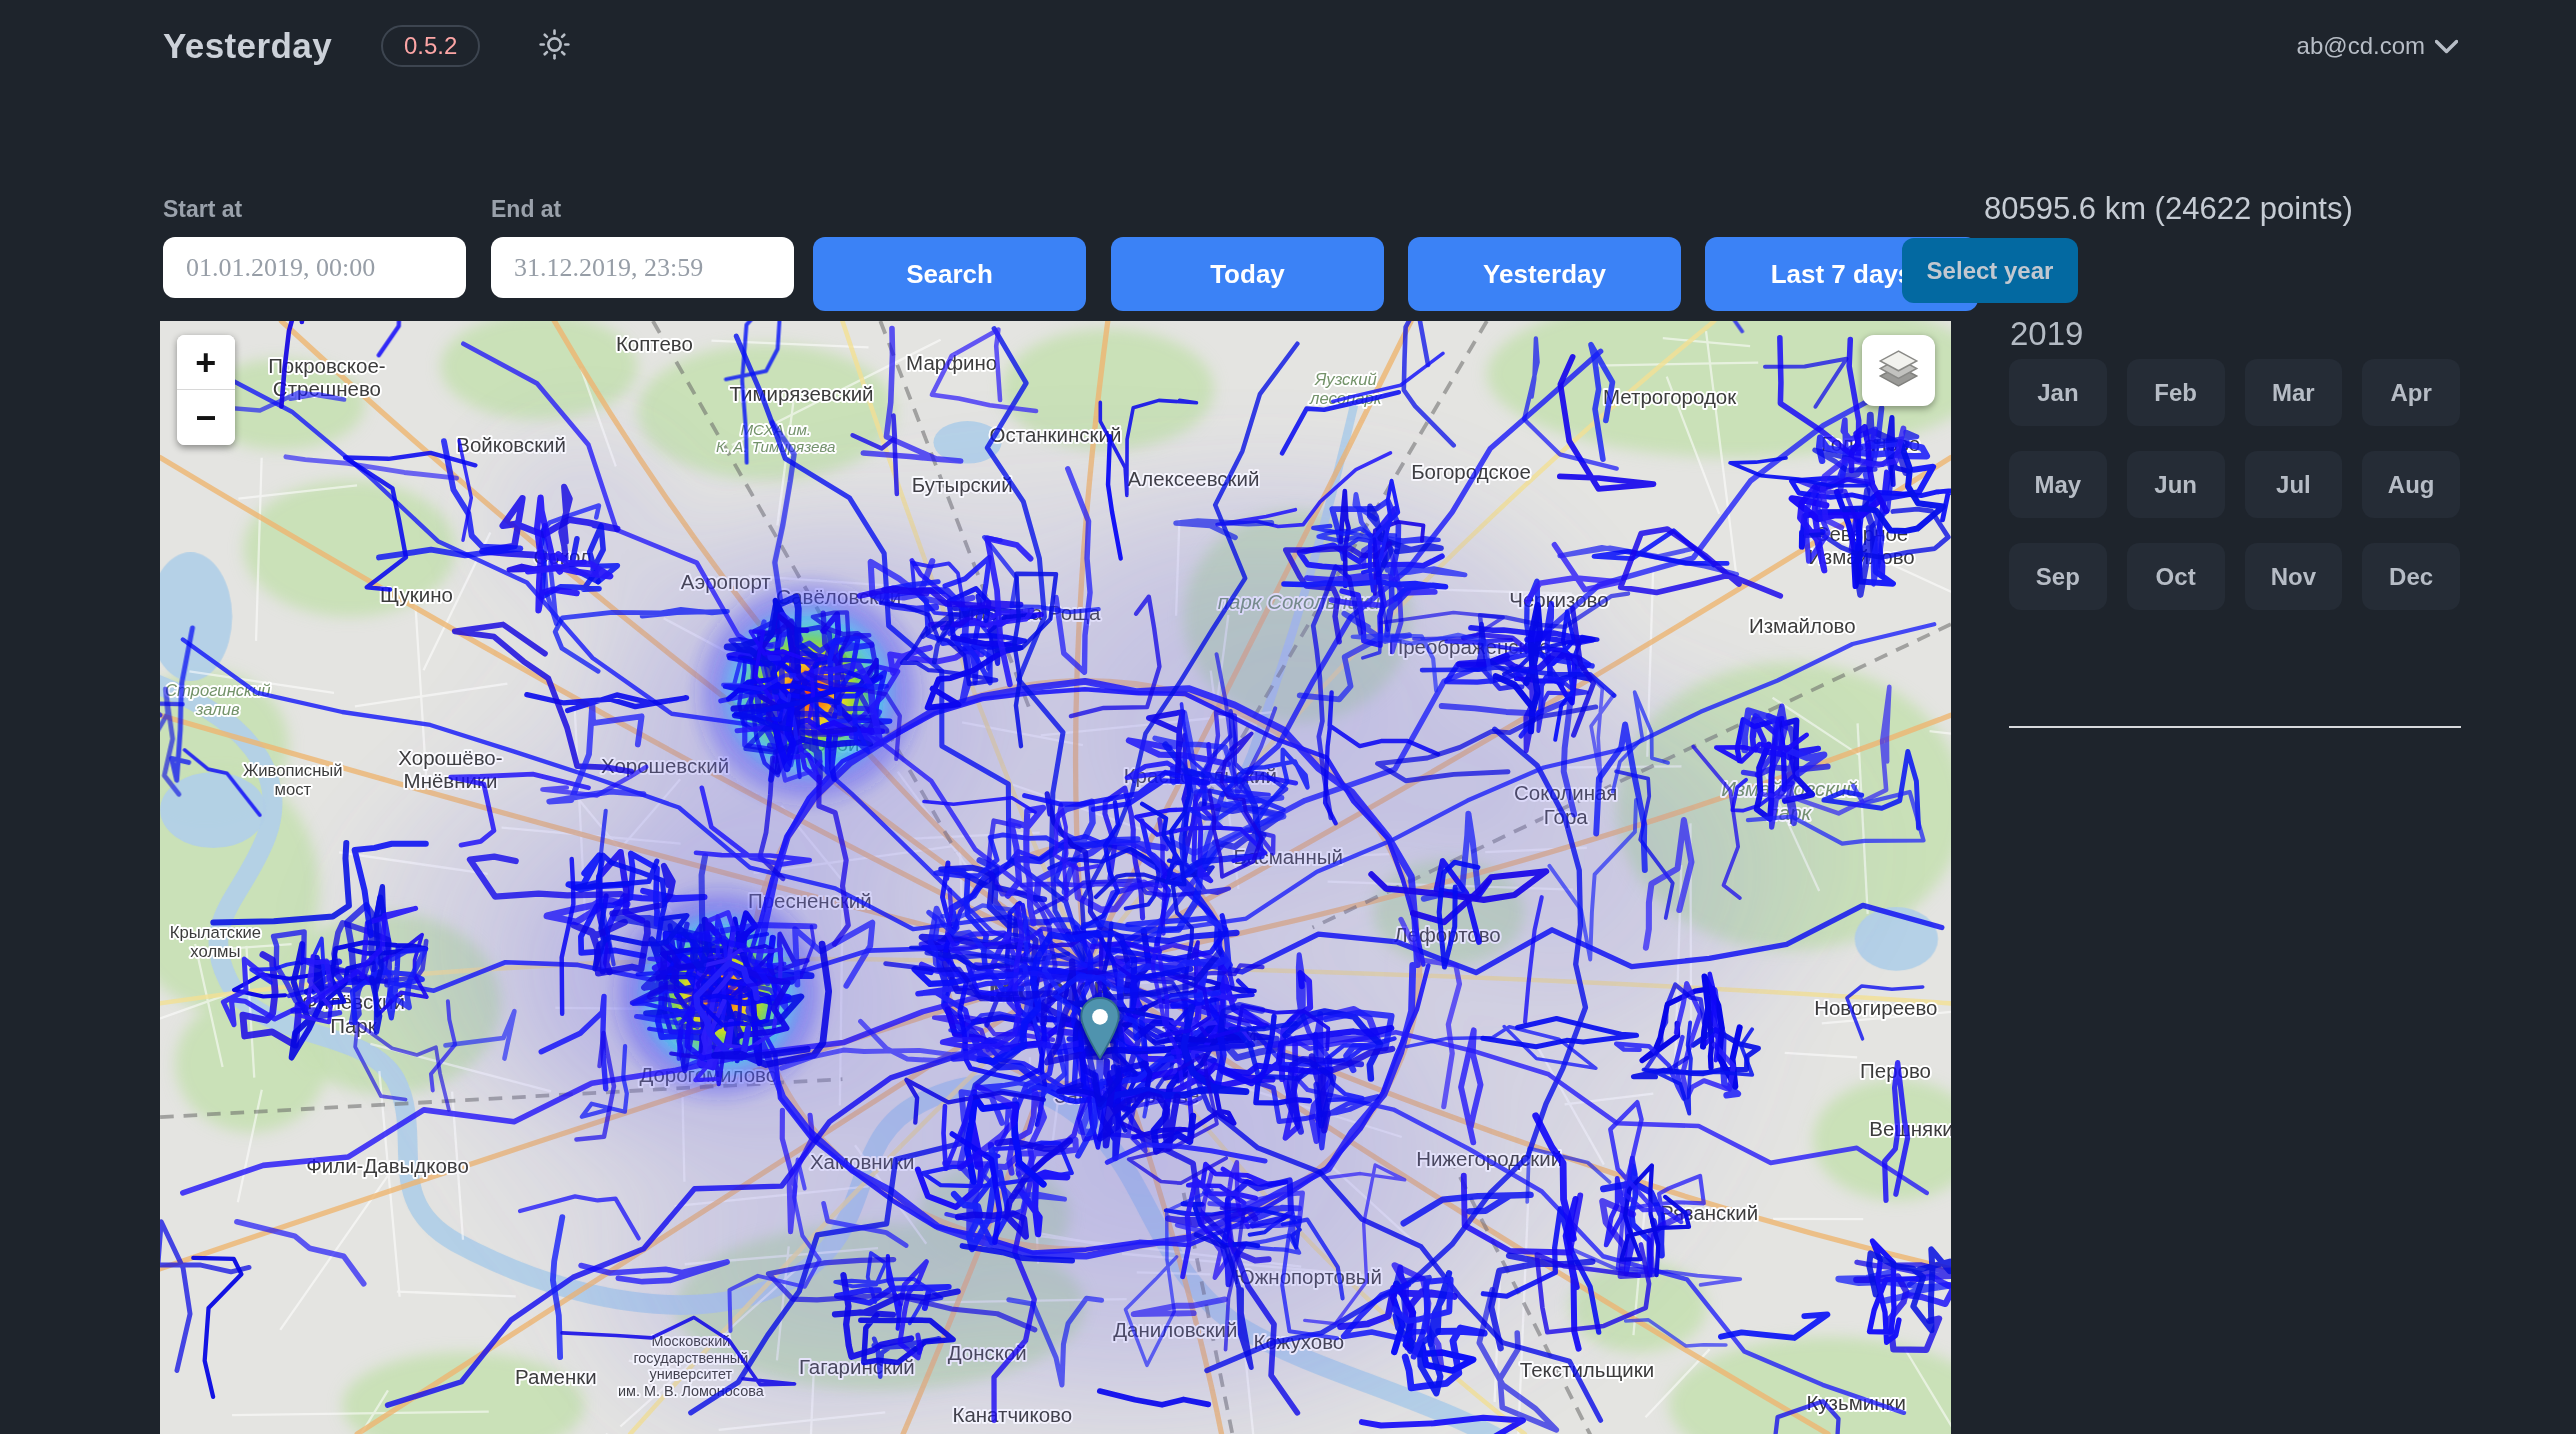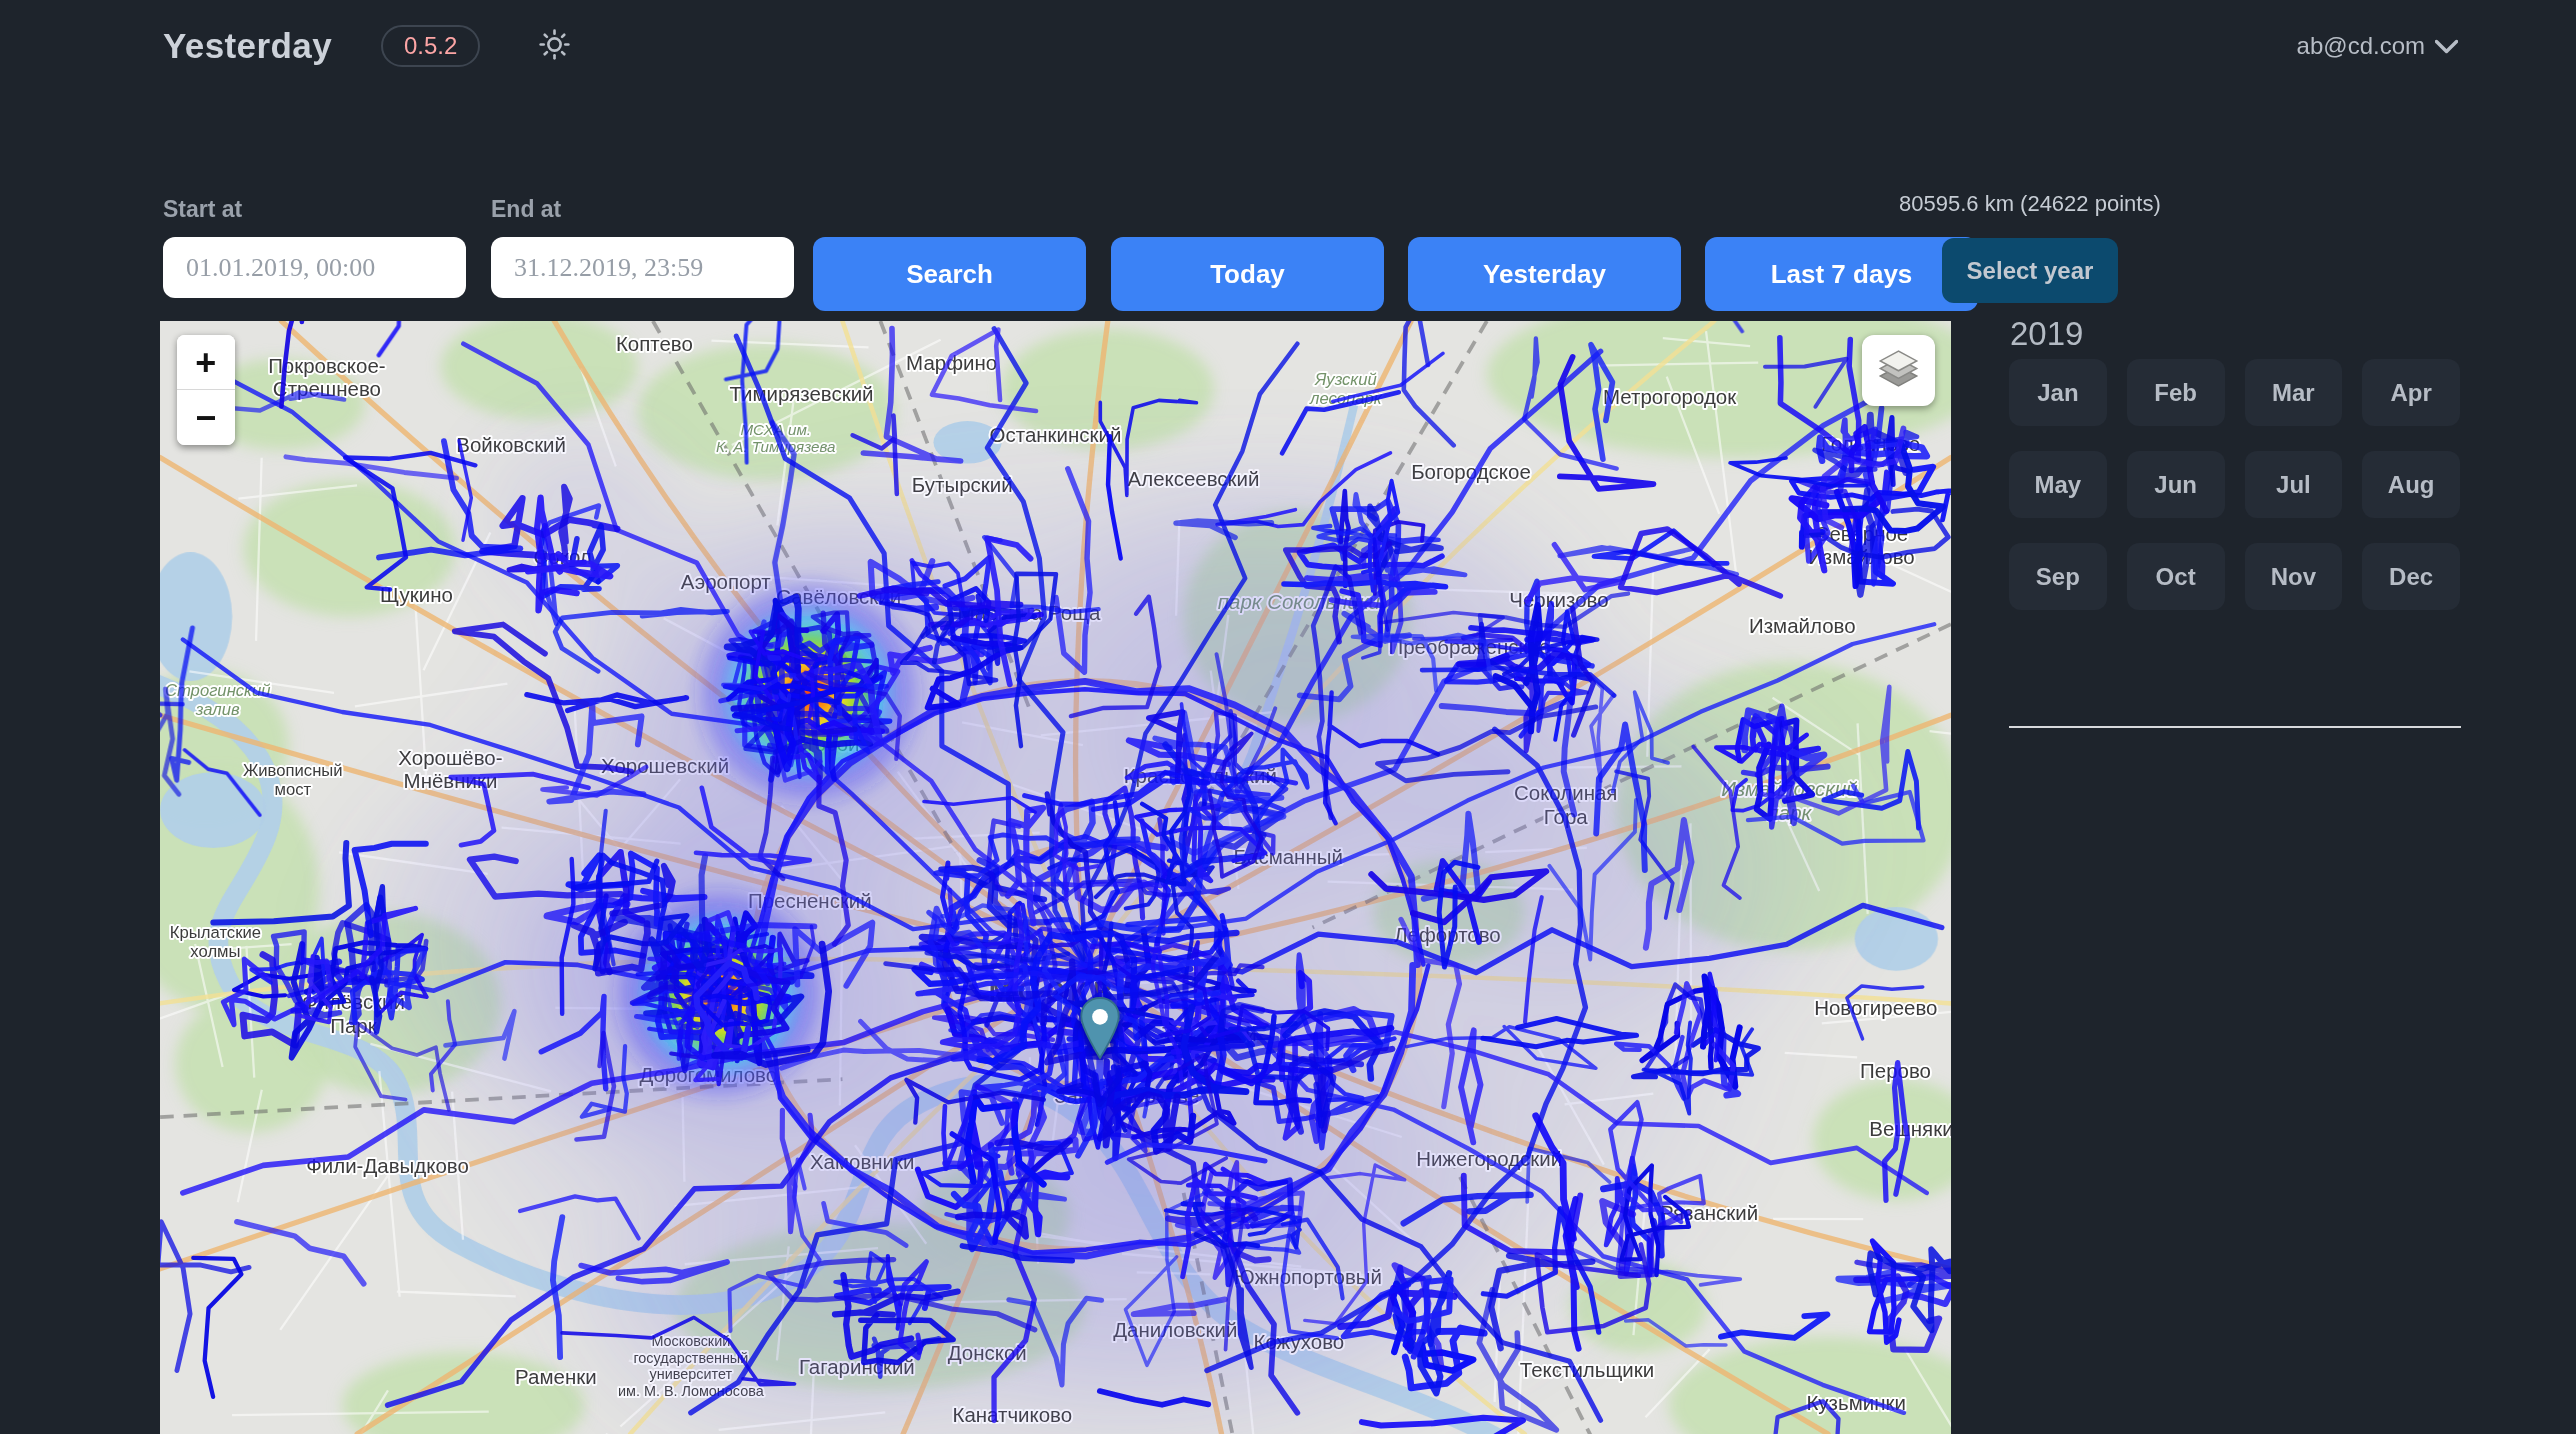--- a/index.html
+++ b/index.html
@@ -17,22 +17,22 @@
   .tab{font-size:24px;color:#c5cad2;padding:15px 27px;border-radius:12px;background:transparent;border:none;cursor:pointer}
   .tab.active{background:#161a20;color:#d8dce2}
   .account{margin-left:auto;display:flex;align-items:flex-end;gap:10px;font-size:24px;color:#b7bdc6;cursor:pointer}
   
   .field-label{position:absolute;top:196px;font-size:23px;font-weight:700;color:#9aa1ab}
   .date-input{position:absolute;top:237px;height:61px;width:303px;background:#ffffff;border:none;border-radius:12px;
     font-size:26px;color:#979ea7;padding:0 23px;box-sizing:border-box;font-family:Liberation Serif, serif}
   .btn-blue{position:absolute;top:237px;height:74px;width:273px;background:#3b82f6;color:#ffffff;border:none;border-radius:12px;
     font-size:26px;font-weight:600;cursor:pointer;font-family:"Liberation Sans",sans-serif}
   
-  .stats-line{position:absolute;left:1899px;top:191px;font-size:22px;font-weight:500;color:#c6ccd4}
-  .select-year{position:absolute;left:1942px;top:238px;width:176px;height:65px;background:#0c4a6e;border:none;border-radius:12px;
+  .stats-line{position:absolute;left:1984px;top:191px;font-size:31px;font-weight:500;color:#c6ccd4}
+  .select-year{position:absolute;left:1902px;top:238px;width:176px;height:65px;background:#0369a1;border:none;border-radius:12px;
     color:#c2c8d0;font-size:24px;font-weight:600;cursor:pointer;font-family:"Liberation Sans",sans-serif}
   .year-label{position:absolute;left:2010px;top:315px;font-size:33px;color:#b3bac3}
   .month-grid{position:absolute;left:2009px;top:359px;width:451px;display:grid;grid-template-columns:repeat(4,1fr);column-gap:20px;row-gap:25px}
   .month-btn{height:67px;background:#252c36;border:none;border-radius:12px;color:#b6bcc5;font-size:24px;font-weight:600;cursor:pointer;font-family:"Liberation Sans",sans-serif}
   .sidebar-divider{position:absolute;left:2009px;top:726px;width:452px;height:1.5px;background:#d7d9dc}
   
   .map{position:absolute;left:160px;top:321px;width:1791px;height:1113px;background:#e4e4e1;overflow:hidden}
   #map-svg{position:absolute;left:0;top:0}
   .zoomctl{position:absolute;left:16.7px;top:13.6px;width:58px;background:#fff;border-radius:7.6px;box-shadow:0 2.3px 7.6px rgba(0,0,0,.4);overflow:hidden;z-index:5}
   .zoomctl button{display:block;width:58px;height:55px;font-size:36px;font-weight:700;color:#131313;background:#fff;border:none;cursor:pointer;line-height:55px;padding:0}

